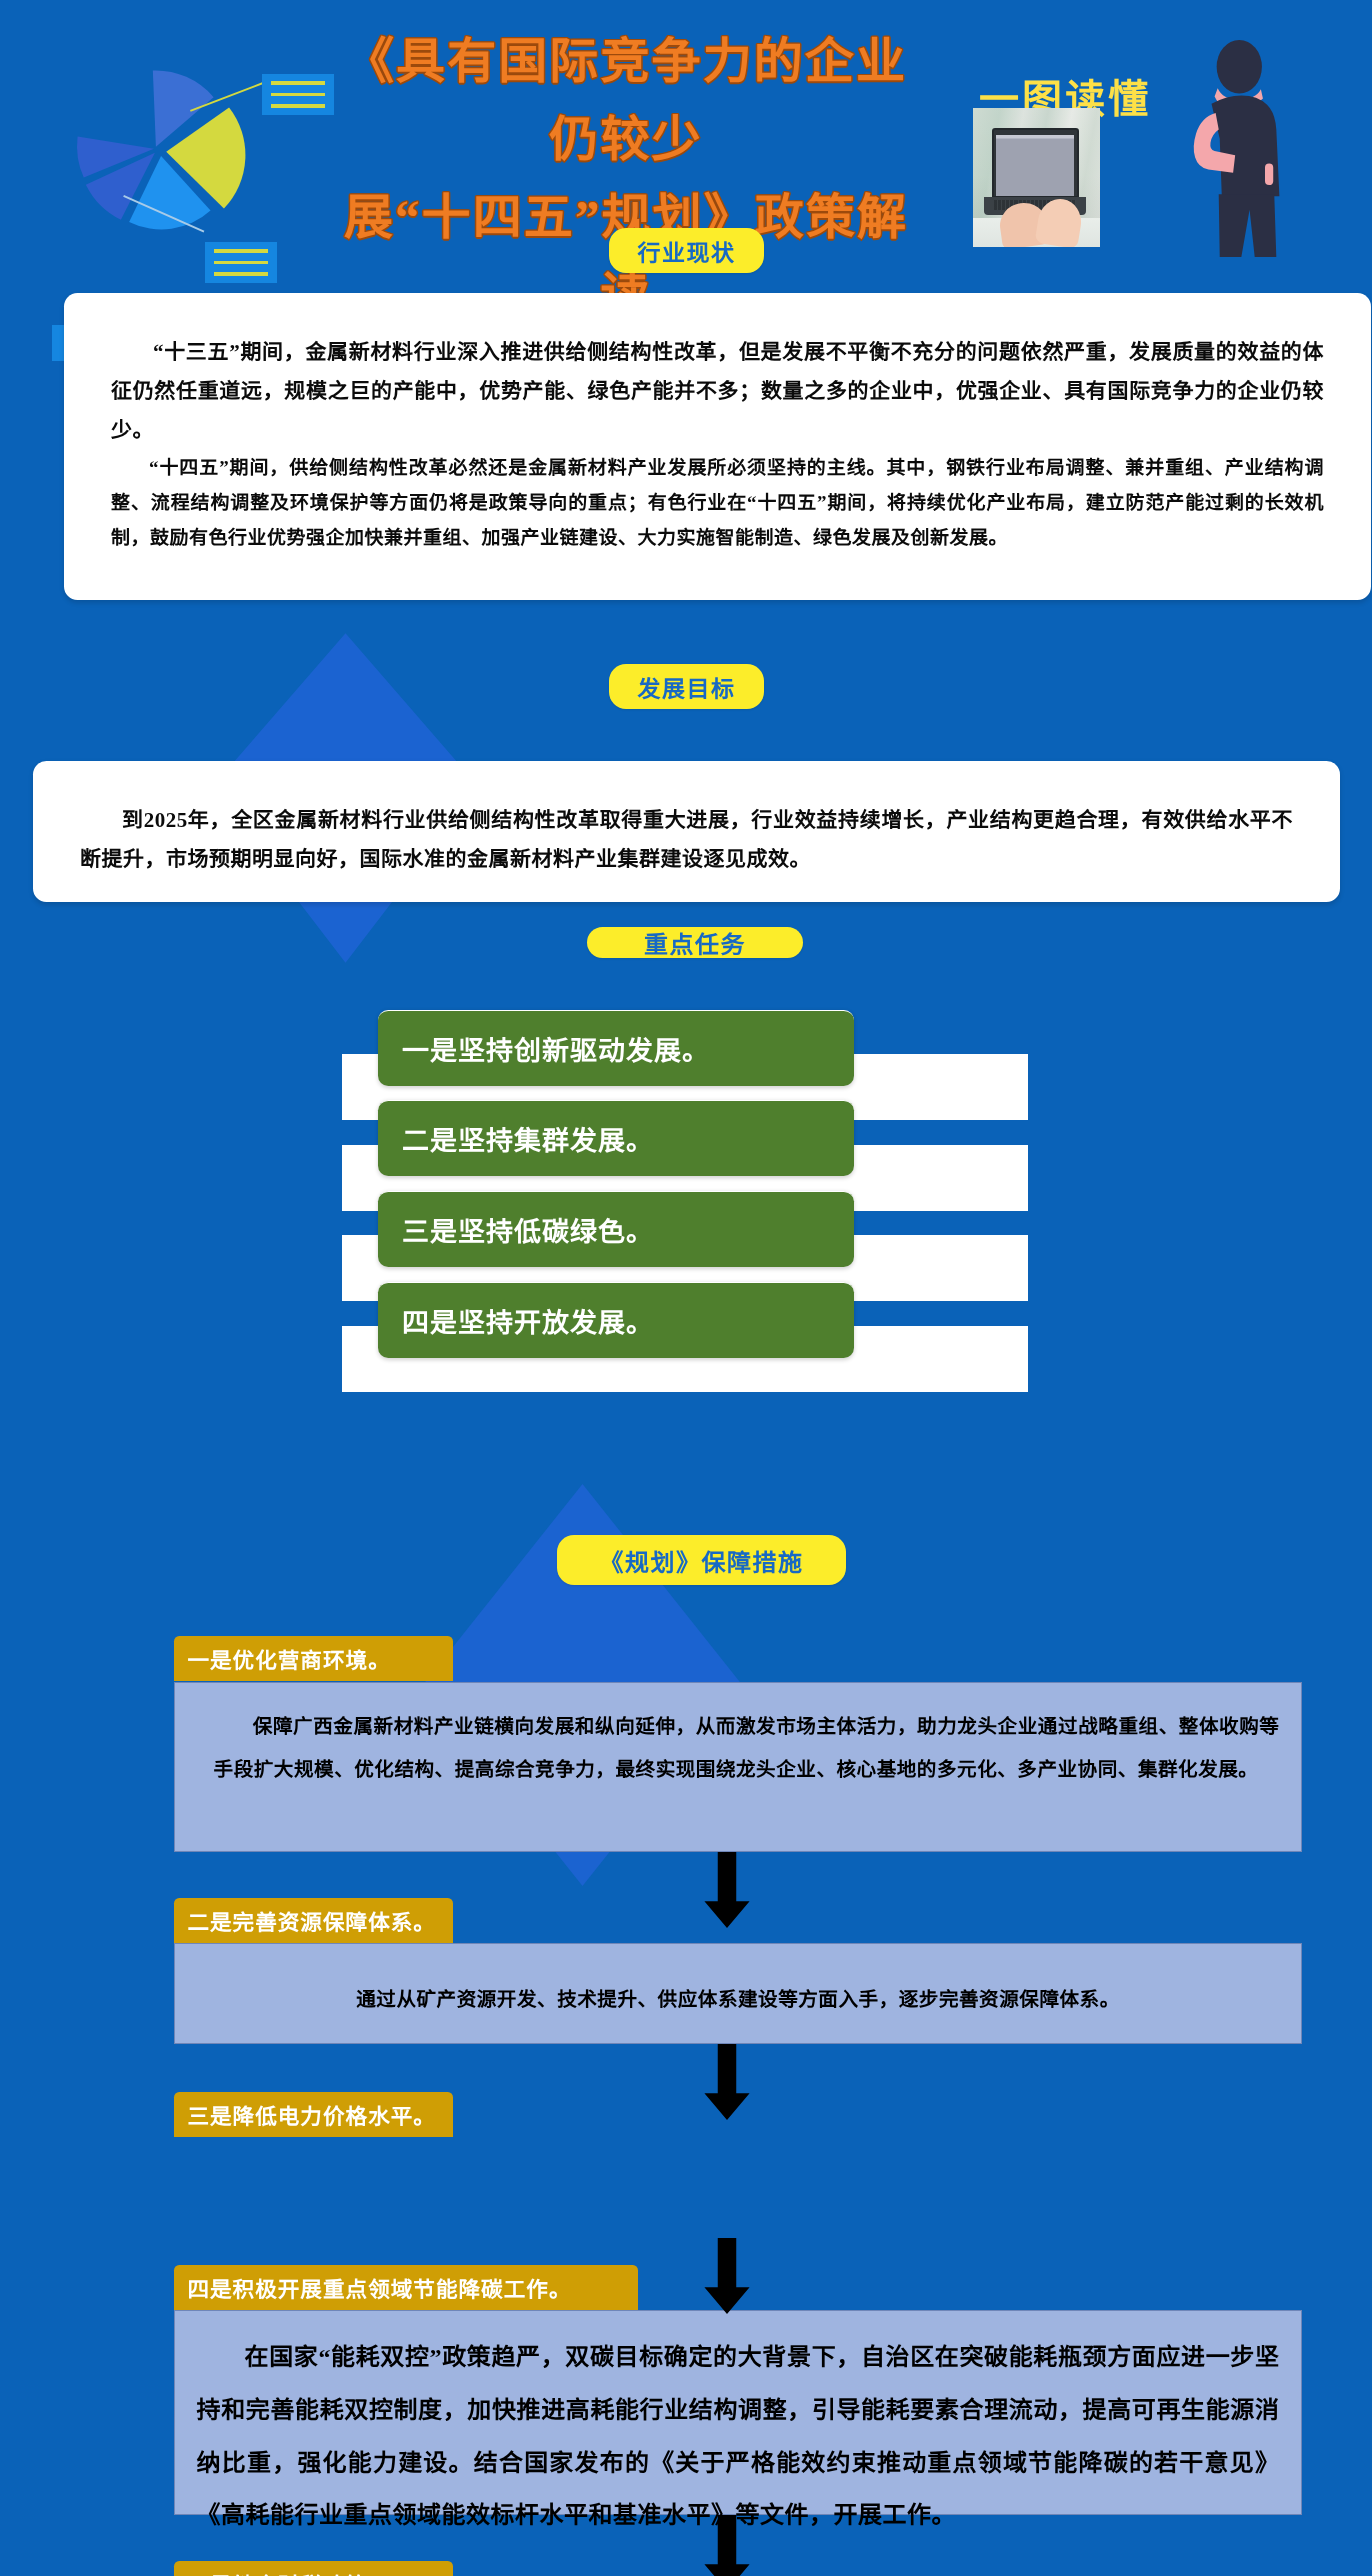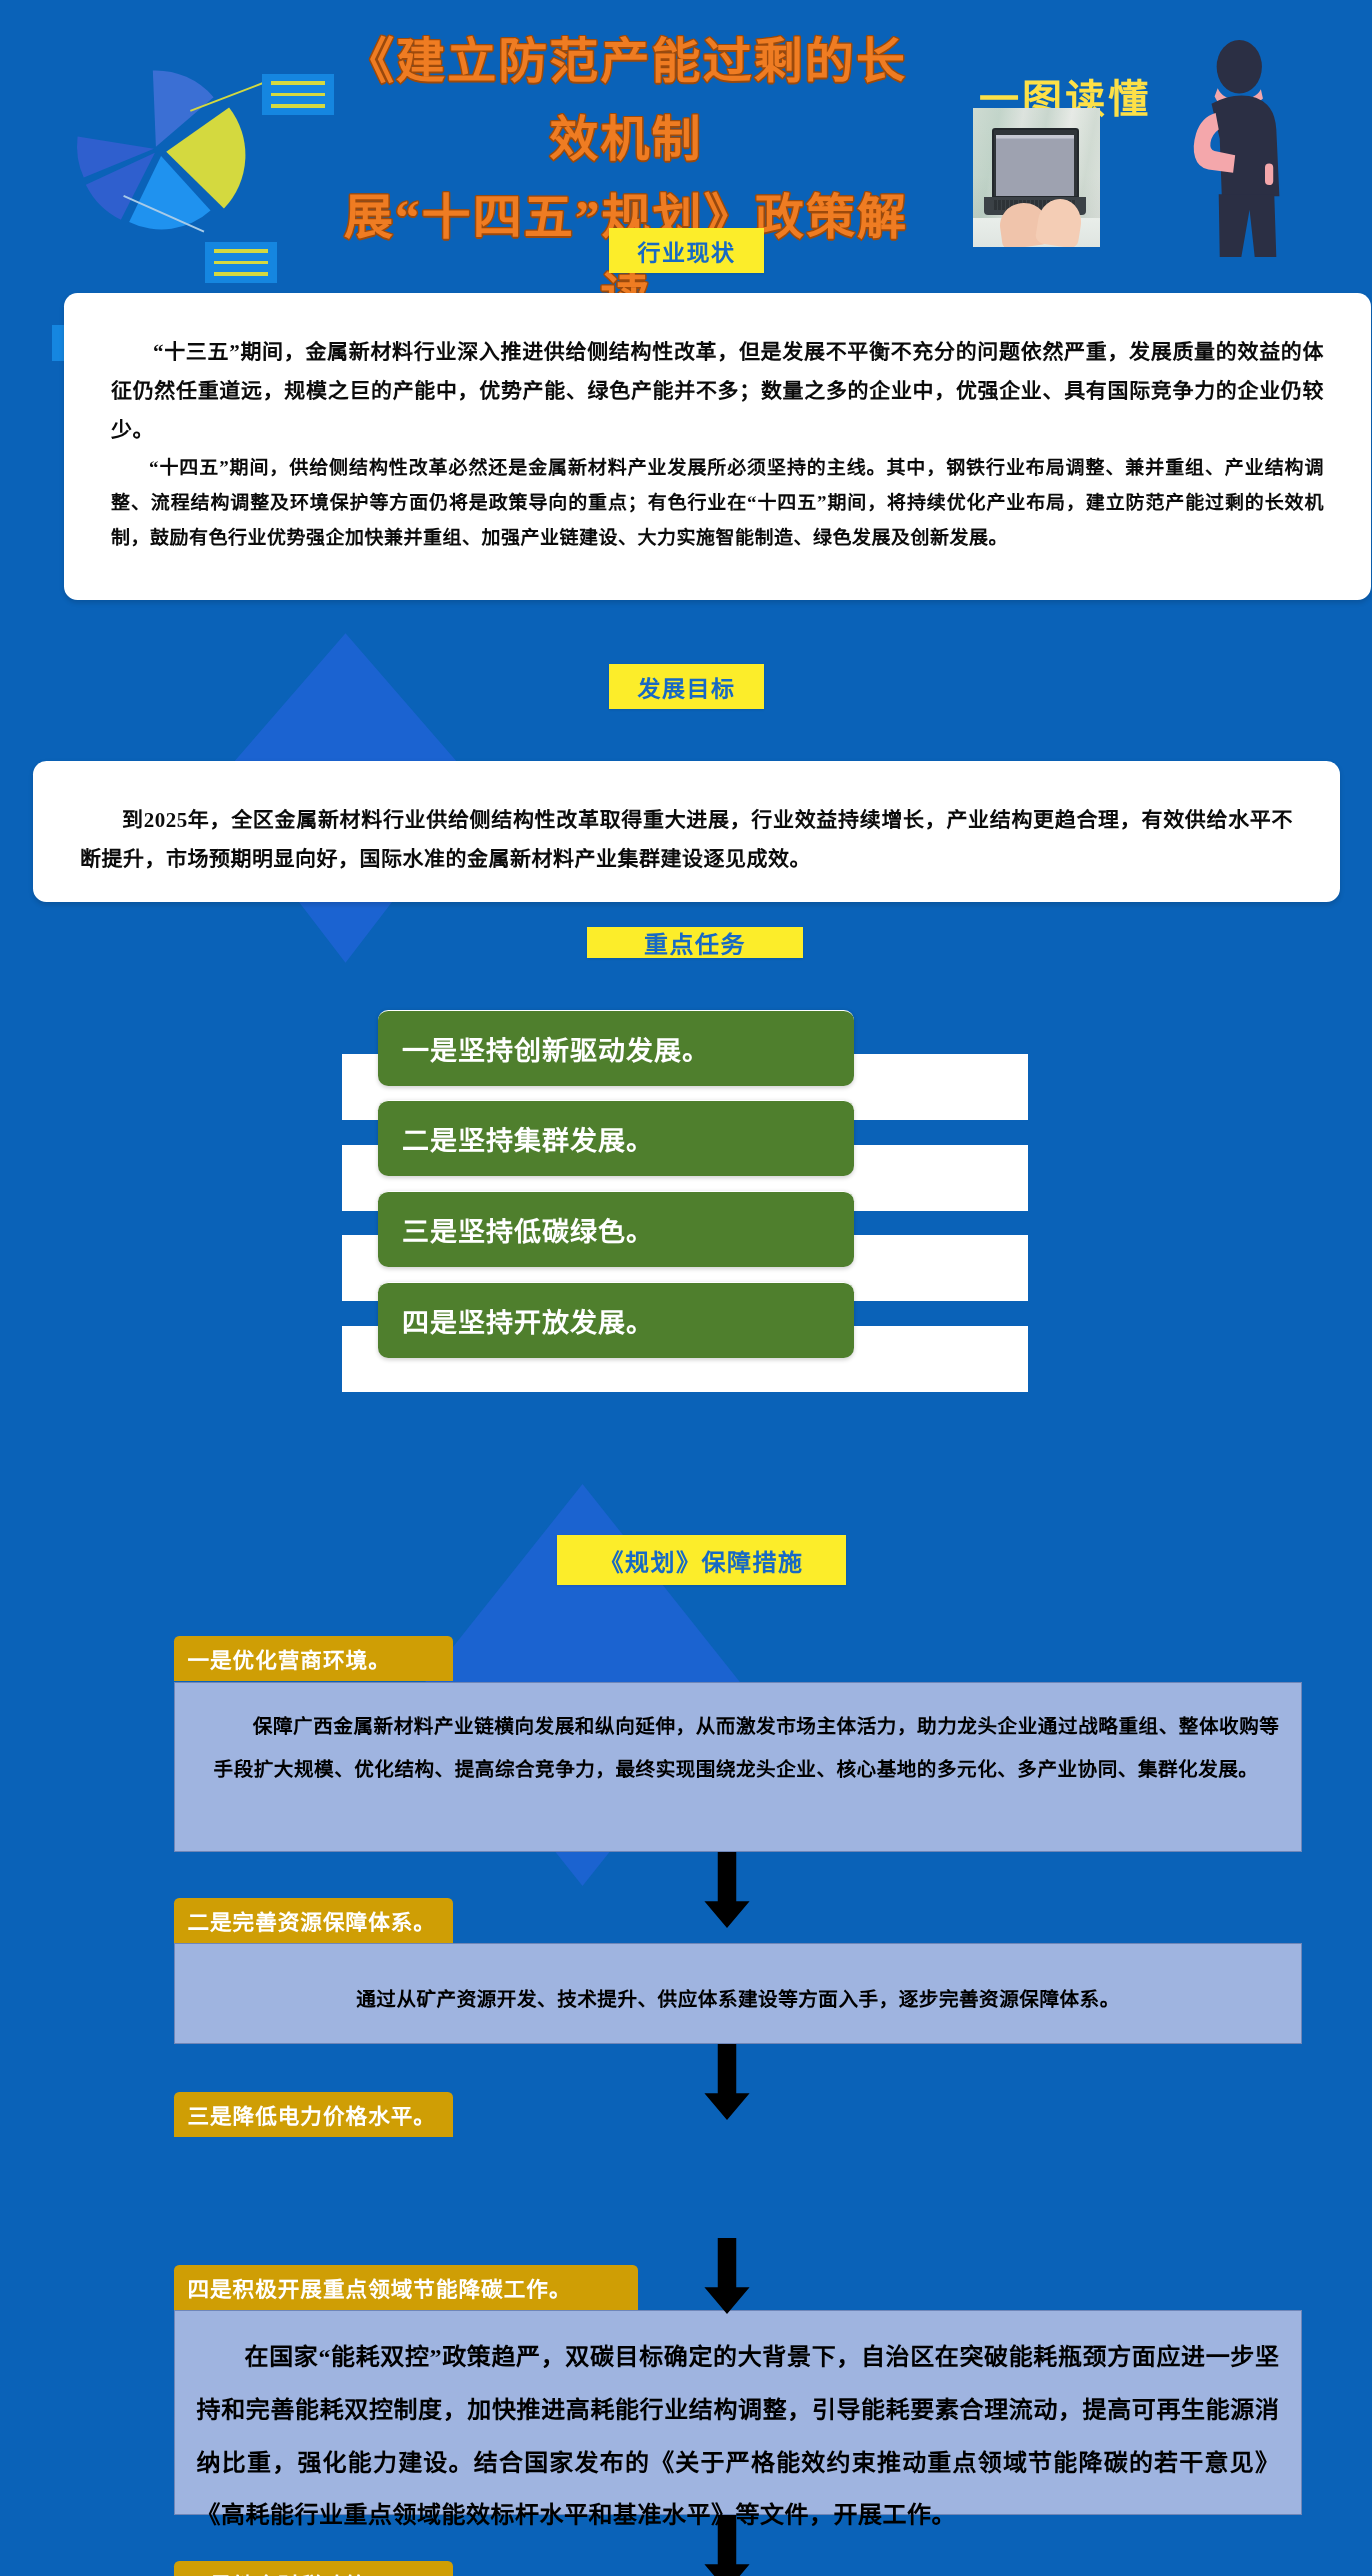--- a/index.html
+++ b/index.html
@@ -105,21 +105,21 @@
     position:absolute; left:0; bottom:0; width:100%; height:29px;
     background:linear-gradient(to bottom,#e9eeea,#dfe5e1);
   }
 
   .person { position:absolute; left:1162px; top:40px; width:134px; height:217px; }
 
   
   .badge {
     position:absolute;
     background:#fced2a;
-    border-radius:0;
+    border-radius:17px;
     color:#1769c4;
     font-weight:bold;
     display:flex;
     align-items:center;
     justify-content:center;
     font-family:"Liberation Serif","DejaVu Serif",serif;
     letter-spacing:1.5px;
     box-shadow:0 1px 2.1px rgba(0,0,0,.10);
   }
 
@@ -240,21 +240,21 @@
       <div class="lg-line"></div>
     </div>
     <div class="legend-box legend-2">
       <div class="lg-line"></div>
       <div class="lg-line"></div>
       <div class="lg-line"></div>
     </div>
     <div class="bl-square decor"></div>
 
     <div class="main-title">
-      <div>《建立防范产能过剩的长效机制</div>
+      <div>《具有国际竞争力的企业仍较少</div>
       <div>展“十四五”规划》政策解读</div>
     </div>
 
     <div class="read-label">一图读懂</div>
 
     <div class="laptop-photo">
       <div class="desk"></div>
       <div class="lid">
         <div class="screen">
           <div class="bar"></div>

